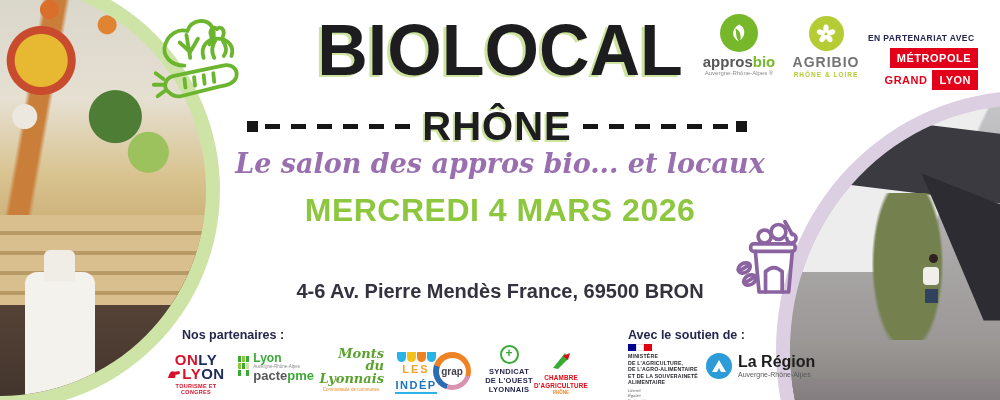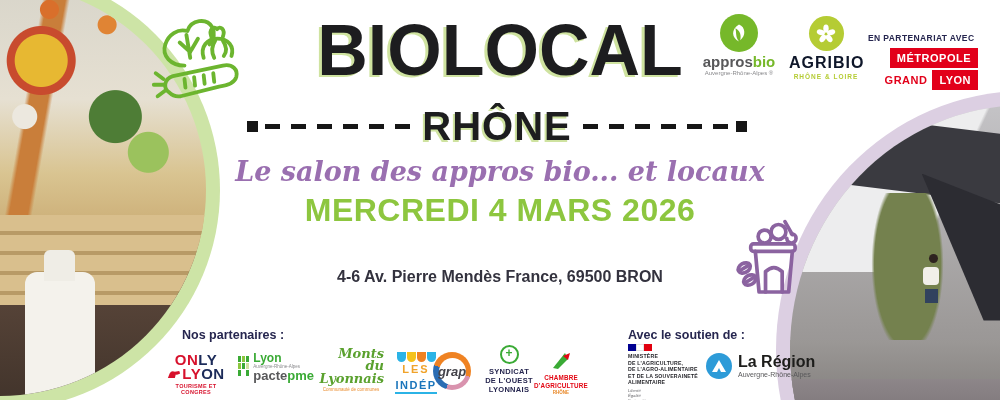--- a/index.html
+++ b/index.html
@@ -54,34 +54,34 @@
   
   .ctr{position:absolute;left:0;width:1000px;text-align:center;}
   .title{top:10px;font-size:70px;font-weight:900;letter-spacing:0px;color:#1d1d1f;
          text-shadow:-3px 2px 0 #cfe3a0;transform:scaleY(1.04);}
   .rhone-row{position:absolute;left:247px;top:106px;width:500px;display:flex;align-items:center;gap:7px;}
   .dash{flex:1;height:5px;background:repeating-linear-gradient(90deg,#161616 0 15px,transparent 15px 26px);}
   .sq{width:11px;height:11px;background:#161616;flex:0 0 auto;}
   .rhone{font-size:40px;font-weight:900;color:#1d1d1f;letter-spacing:1px;line-height:1;
          text-shadow:-2px 2px 0 #cfe3a0;padding:0 4px;}
   .tagline{top:148px;font-size:27px;font-style:italic;font-weight:600;color:#9a6fb0;
-           font-family:"DejaVu Serif",cursive;margin-top:8px;}
+           font-family:"DejaVu Serif",cursive;}
   .date{top:192px;font-size:32px;font-weight:800;color:#8dc63f;letter-spacing:.5px;}
   .venue{top:241px;font-size:21px;font-weight:800;color:#33323e;}
-  .addr{top:268px;font-size:16px;font-weight:600;color:#33323e;}
+  .addr{top:280px;font-size:20px;font-weight:600;color:#33323e;}
   
   .logo-block{position:absolute;text-align:center;}
   .cb{left:693px;top:14px;width:92px;}
   .cb-circle{width:38px;height:38px;border-radius:50%;background:#76b82a;margin:0 auto 2px;display:flex;align-items:center;justify-content:center;}
   .cb-name{font-size:15px;font-weight:700;color:#58585a;line-height:1;}
   .cb-name b{color:#76b82a;font-weight:700;}
   .cb-sub{font-size:6px;color:#8a8a8d;margin-top:1px;}
   .ag{left:789px;top:16px;width:74px;}
   .ag-circle{width:35px;height:35px;border-radius:50%;background:#b5cc34;margin:0 auto 4px;display:flex;align-items:center;justify-content:center;}
-  .ag-name{font-size:16px;font-weight:800;color:#0f172a;letter-spacing:1px;line-height:1;}
+  .ag-name{font-size:14px;font-weight:800;color:#737373;letter-spacing:1px;line-height:1;}
   .ag-sub{font-size:6.5px;font-weight:700;color:#b5cc34;letter-spacing:1px;margin-top:2px;}
   .met{left:868px;top:17px;width:110px;text-align:right;margin-top:16px;}
   .met-intro{font-size:8.5px;font-weight:700;color:#26264f;letter-spacing:.4px;margin-bottom:5px;text-align:left;}
   .met-row1{display:inline-block;background:#e2001a;color:#fff;font-size:11px;font-weight:800;padding:4px 7px;letter-spacing:.5px;}
   .met-row2{margin-top:2px;display:flex;justify-content:flex-end;align-items:center;gap:5px;}
   .met-grand{color:#e2001a;font-size:11px;font-weight:800;letter-spacing:.5px;}
   .met-lyon{background:#e2001a;color:#fff;font-size:11px;font-weight:800;padding:4px 7px;letter-spacing:.5px;}
   
   .veg-icon{position:absolute;left:148px;top:8px;}
   .compost-icon{position:absolute;left:735px;top:212px;z-index:5;}
@@ -119,21 +119,21 @@
   .ind-awning i:nth-child(2){background:#f5c21b;}
   .ind-awning i:nth-child(3){background:#ef8222;}
   .ind-awning i:nth-child(4){background:#2bb3e6;}
   .ind-l1{font-size:11px;font-weight:800;color:#f0a32a;letter-spacing:2px;line-height:1;}
   .ind-l2{font-size:11px;font-weight:800;color:#1b75bb;letter-spacing:1.5px;line-height:1;border-bottom:2px solid #2bb3e6;display:inline-block;padding-bottom:1px;}
   
   .grp{left:432px;top:352px;width:40px;}
   .grp-ring{width:38px;height:38px;border-radius:50%;margin:0 auto;display:flex;align-items:center;justify-content:center;
     background:conic-gradient(#ef8222 0 30%,#d993ae 30% 55%,#2b6cb3 55% 80%,#ef8222 80% 100%);}
   .grp-core{width:27px;height:27px;border-radius:50%;background:#fff;display:flex;align-items:center;justify-content:center;
-    font-size:13px;font-weight:800;color:#44434a;font-style:italic;}
+    font-size:10px;font-weight:800;color:#44434a;}
   
   .syn{left:480px;top:345px;width:58px;}
   .syn-plus{width:15px;height:15px;border:2px solid #3aaa35;border-radius:50%;margin:0 auto 3px;
     color:#3aaa35;font-size:12px;font-weight:800;line-height:13px;}
   .syn-name{font-size:7.5px;font-weight:800;color:#26264f;line-height:1.2;white-space:pre-line;letter-spacing:.3px;}
   
   .cha{left:534px;top:350px;width:54px;}
   .cha-name{font-size:6.3px;font-weight:800;color:#e30613;line-height:1.2;letter-spacing:.2px;}
   .cha-sub{font-size:4.5px;font-weight:700;color:#e98a2b;margin-top:1px;}
   

